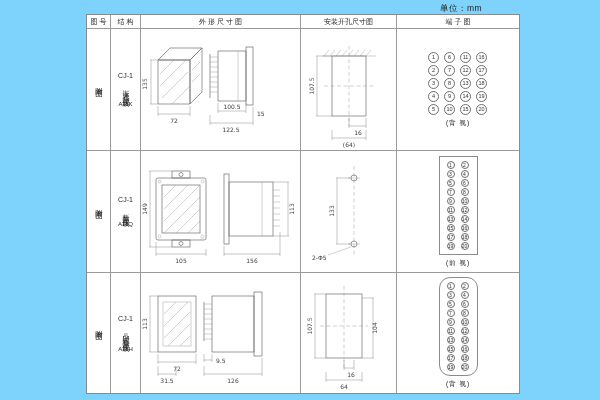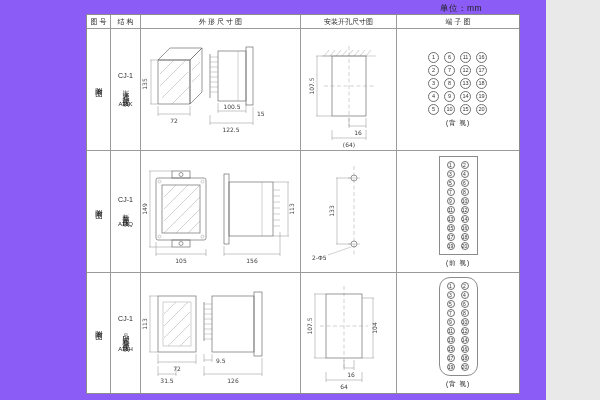--- a/index.html
+++ b/index.html
@@ -1,16 +1,16 @@
 <!DOCTYPE html>
 <html><head>
 <meta charset="utf-8">
 <style>
   html,body{margin:0;padding:0;background:#e9e9e9}
-  .page{width:546px;height:400px;background:#8b5cf6;position:relative;overflow:hidden;
+  .page{width:600px;height:400px;background:#7dd3fc;position:relative;overflow:hidden;
         font-family:"Liberation Sans","DejaVu Sans",sans-serif;color:#333}
   .unit{position:absolute;top:3px;left:440px;font-size:8.5px;color:#222;letter-spacing:.5px}
   .table{position:absolute;left:86px;top:14px;display:grid;
          grid-template-columns:24px 30px 160px 96px 122px;
          grid-template-rows:14px 122px 122px 120px;
          border:1px solid #8b8b8b;background:#fff}
   .cell{border-right:1px solid #9b9b9b;border-bottom:1px solid #9b9b9b;
         display:flex;align-items:center;justify-content:center;overflow:hidden;background:#fff}
   .cell:nth-child(5n){border-right:none}
   .cell:nth-child(n+16){border-bottom:none}

